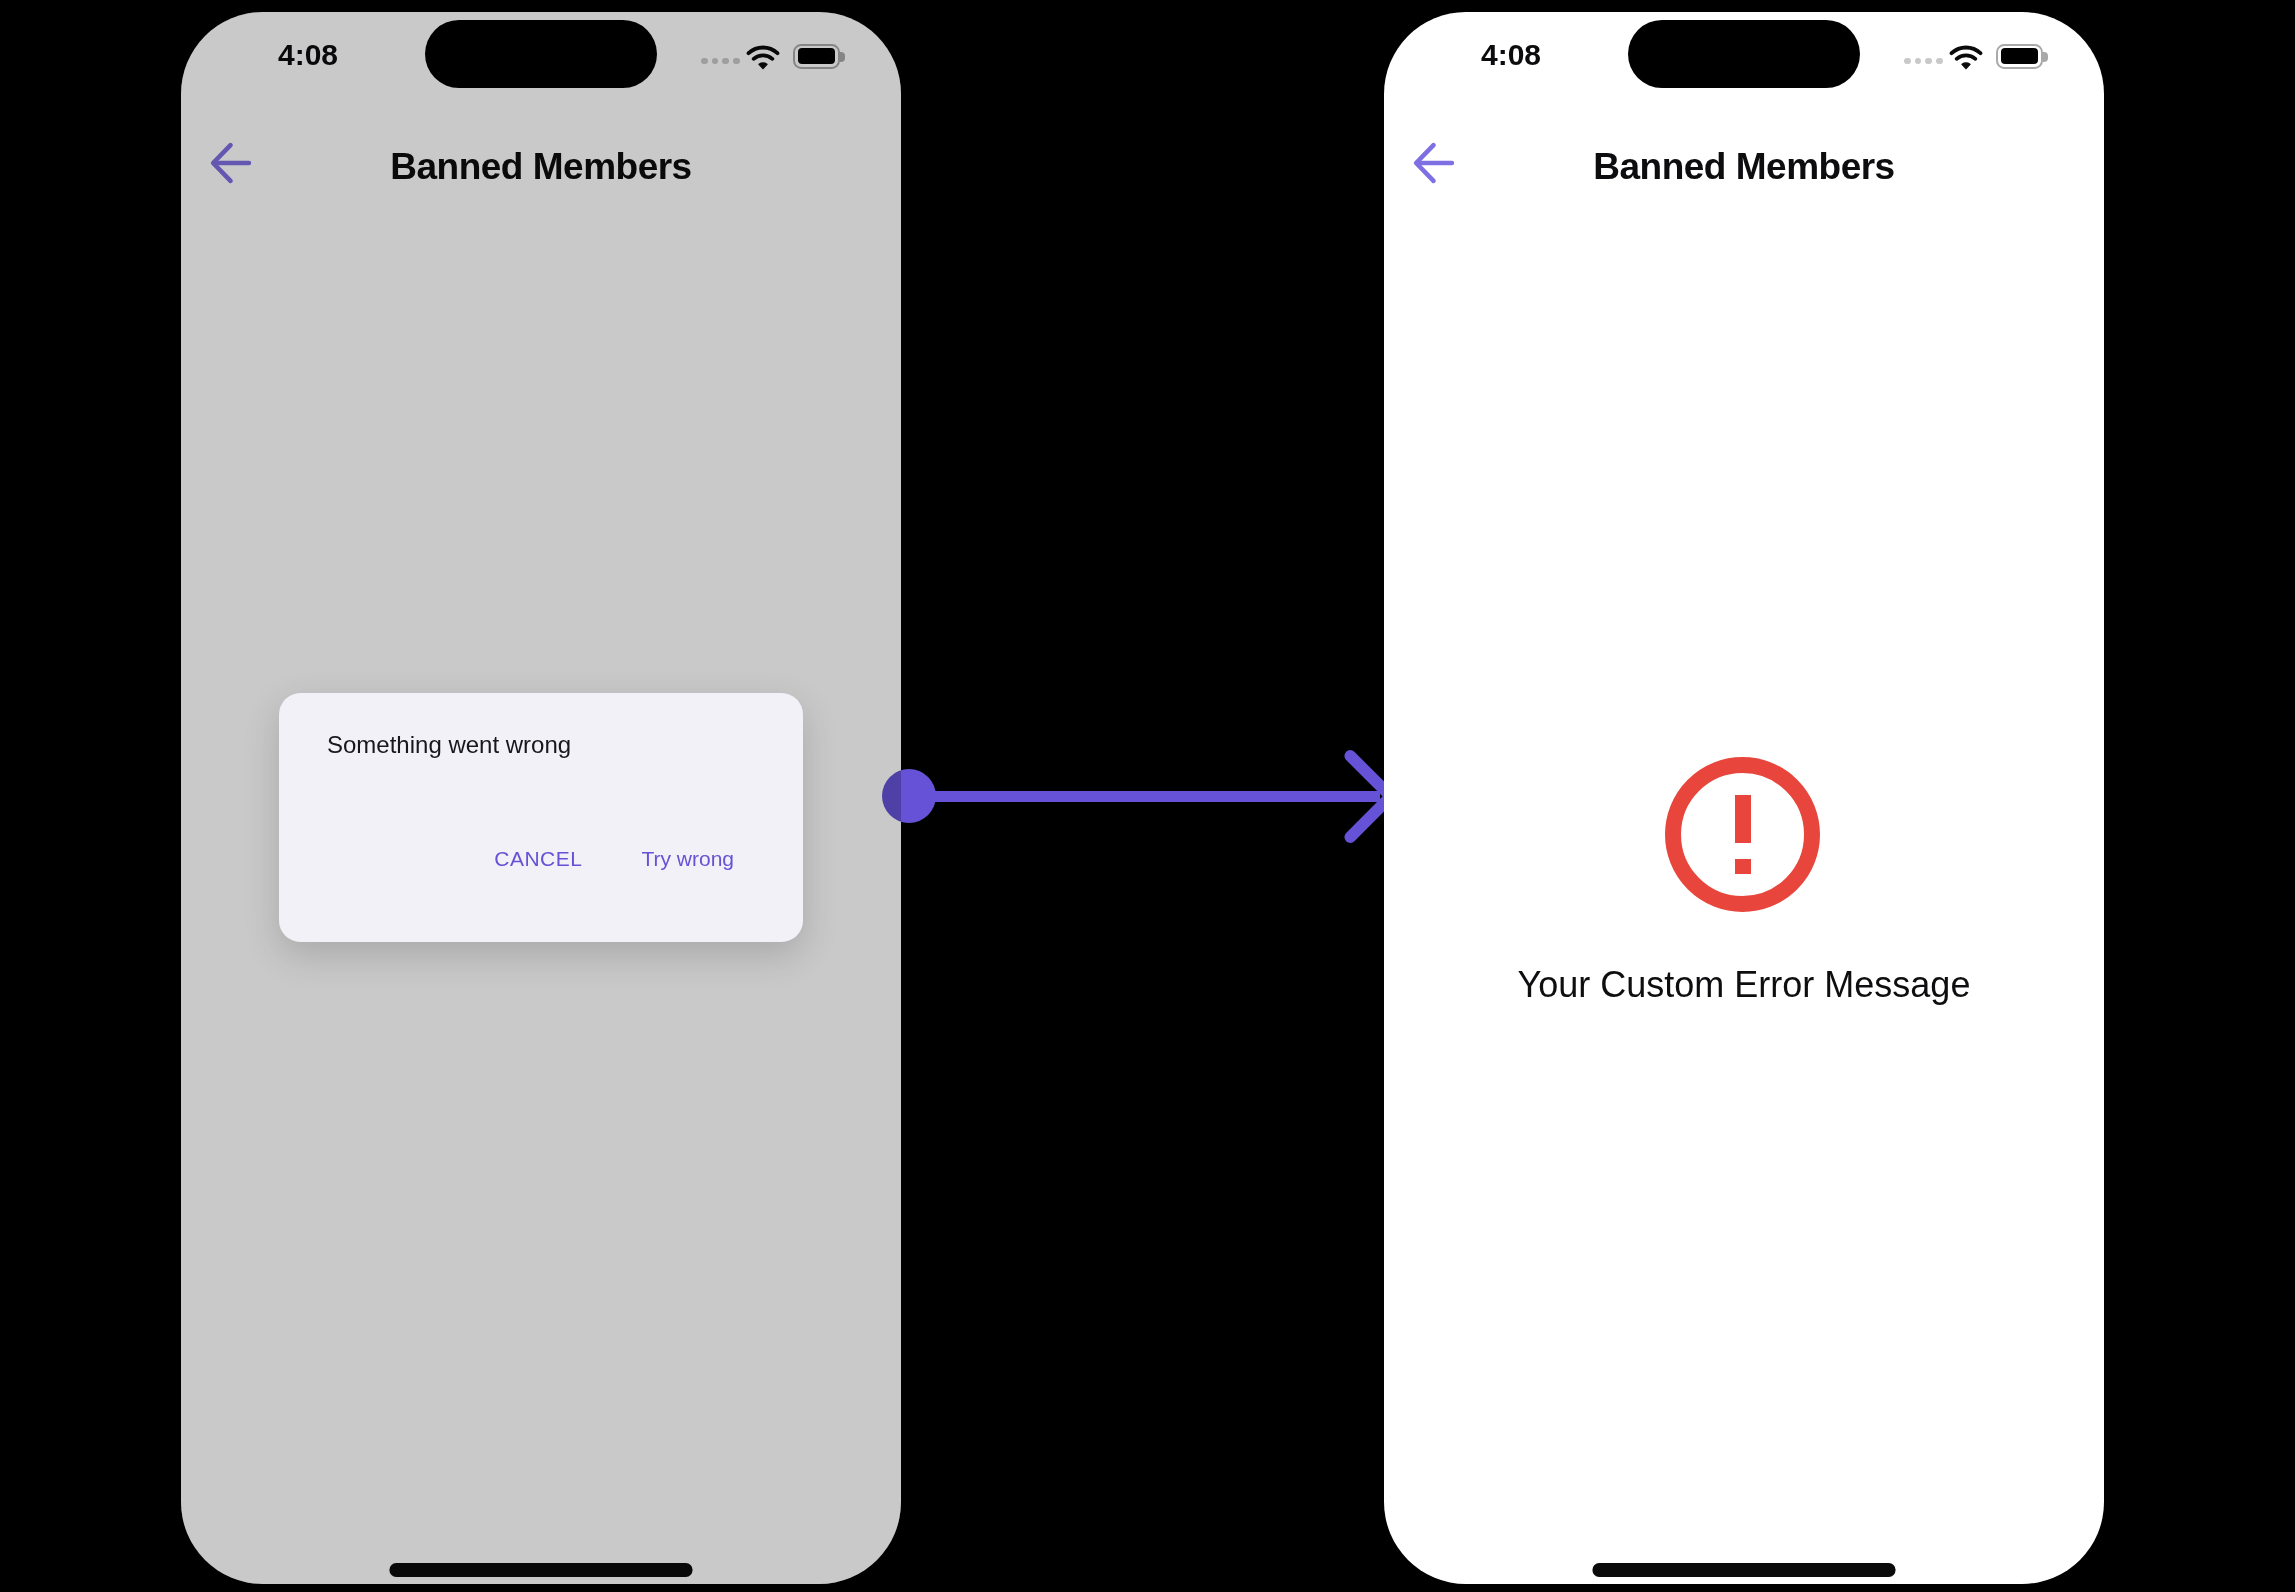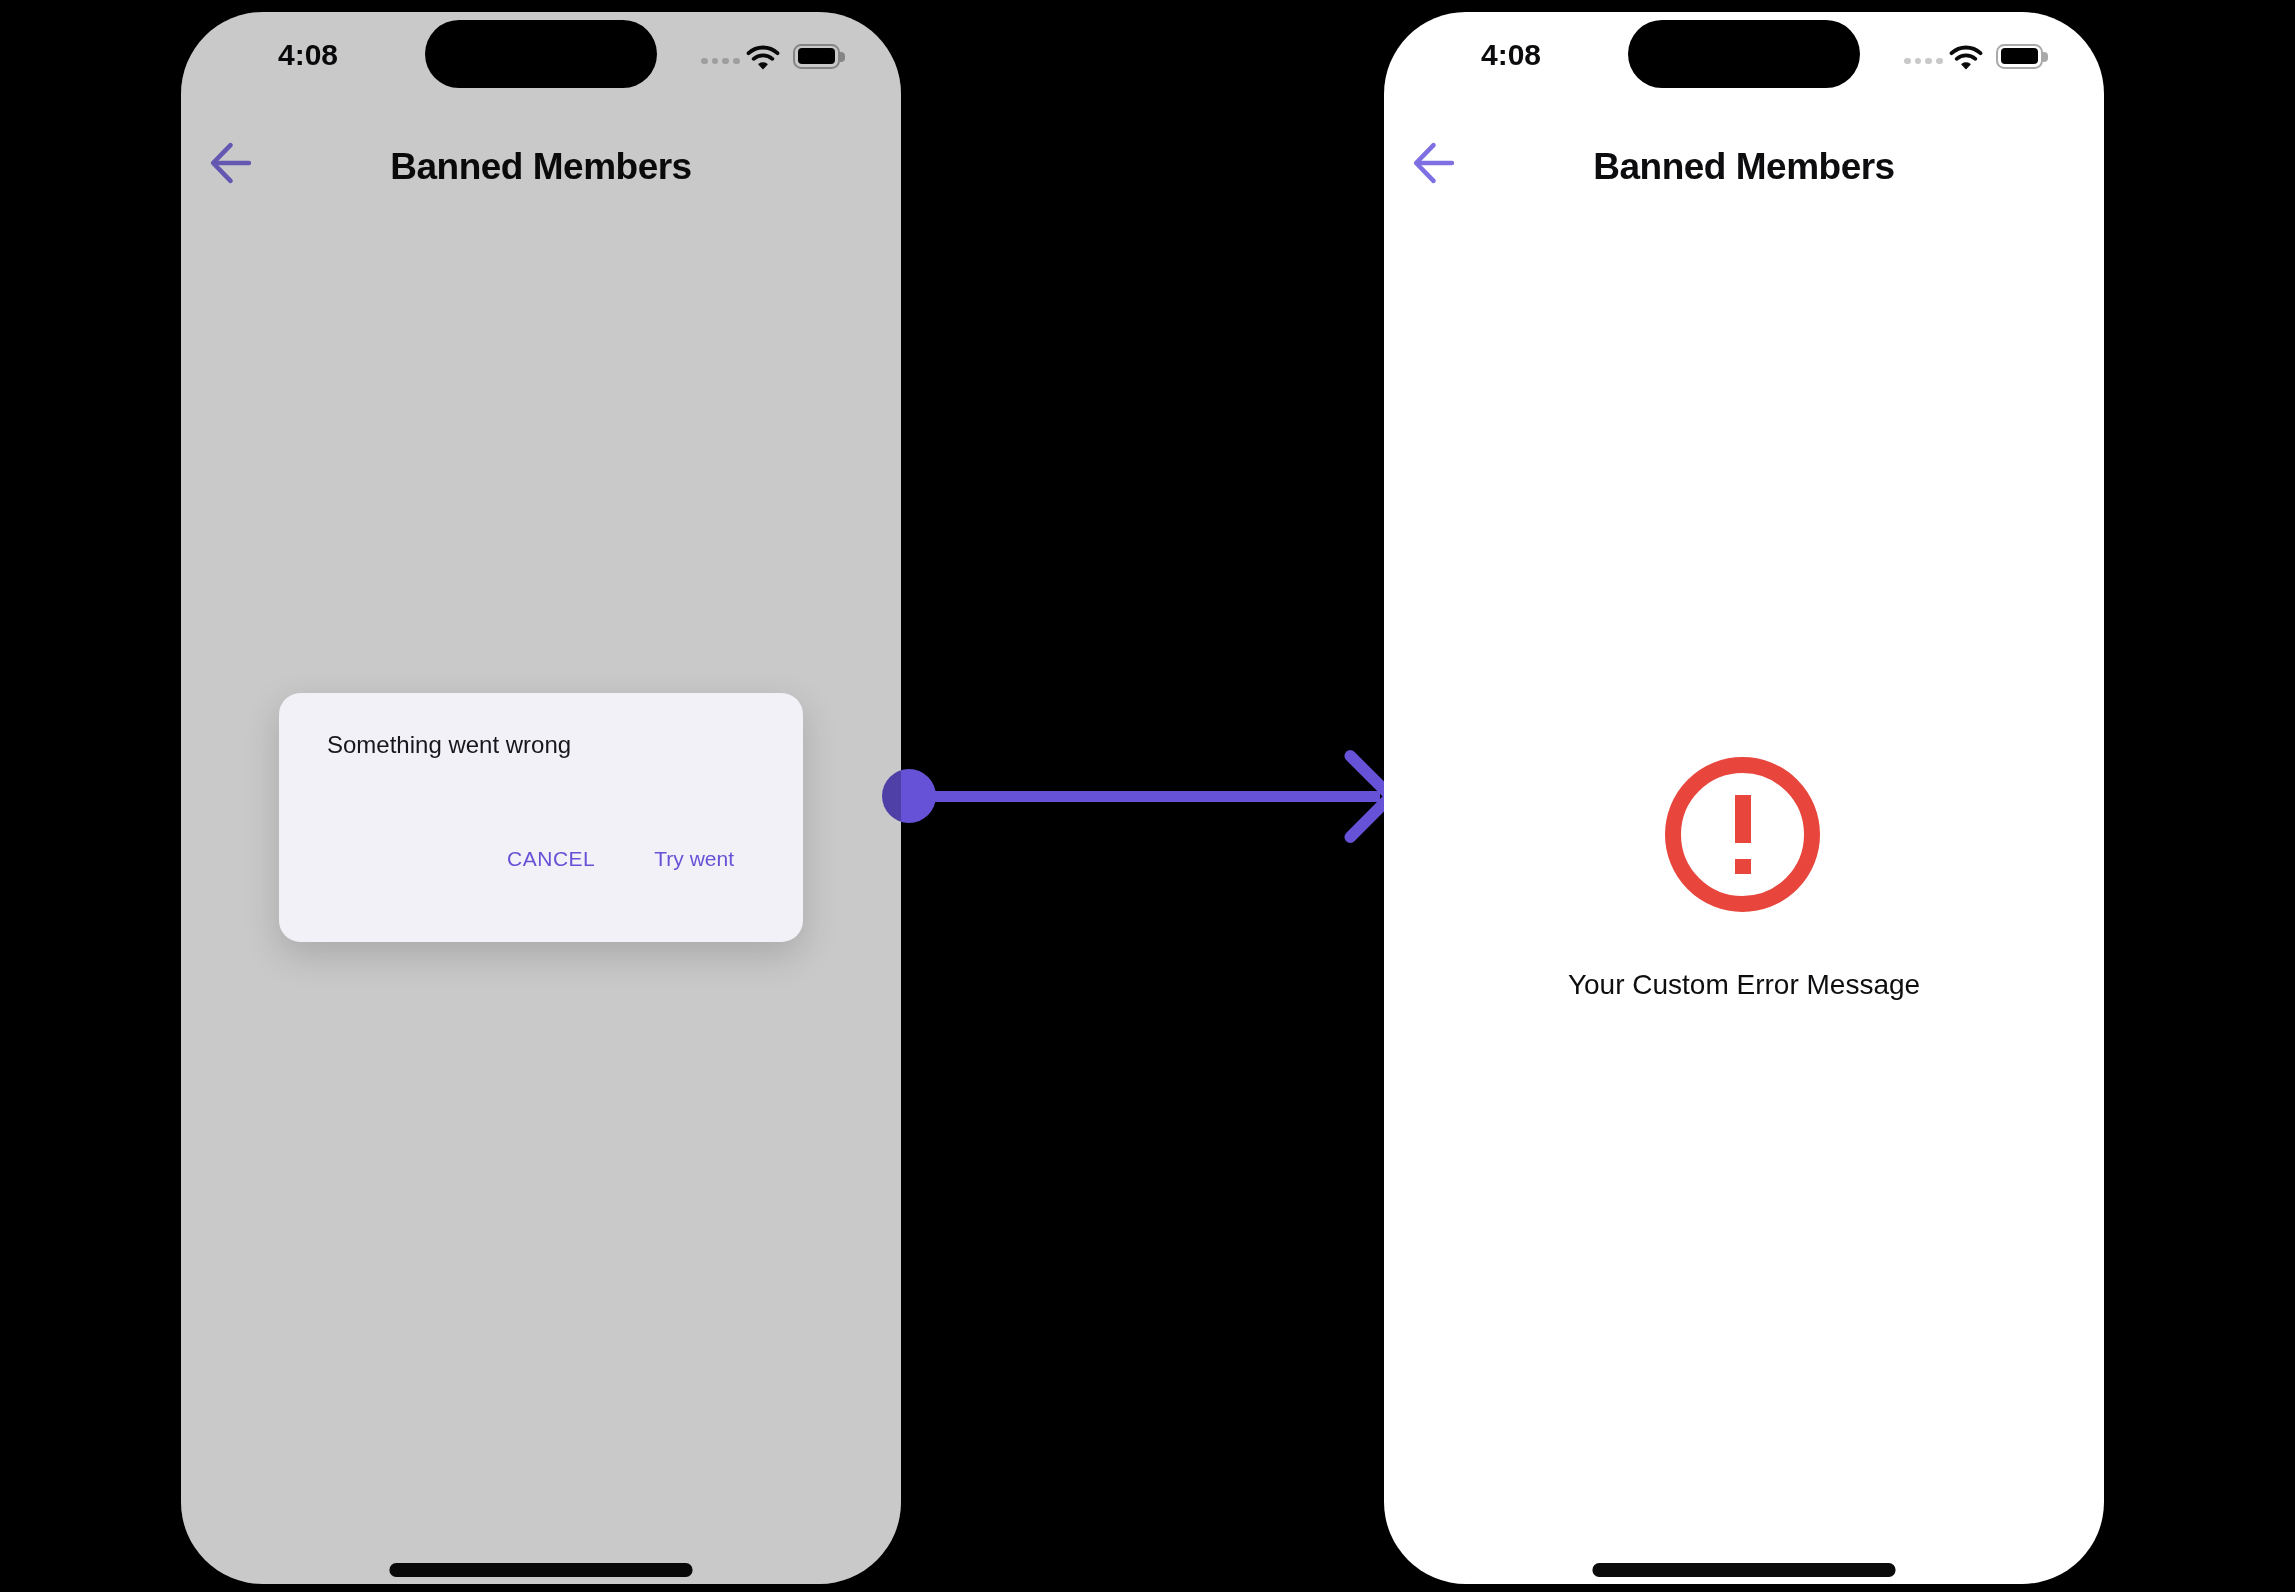--- a/index.html
+++ b/index.html
@@ -64,21 +64,21 @@
 
   
   .error-circle{
     position:absolute;left:281px;top:745px;width:155px;height:155px;box-sizing:border-box;
     border:16.3px solid var(--error,#e8463c);border-radius:50%;
   }
   .excl-bar{position:absolute;left:351px;top:783px;width:16.3px;height:48px;background:var(--error,#e8463c);}
   .excl-dot{position:absolute;left:351px;top:847px;width:16.3px;height:15.3px;background:var(--error,#e8463c);}
   .error-message{
     position:absolute;left:0;right:0;top:957px;margin:0;text-align:center;
-    font-size:28px;font-weight:400;color:#0e0e10;line-height:32px;
+    font-size:36px;font-weight:400;color:#0e0e10;line-height:32px;
   }
 
   
   .home-indicator{
     position:absolute;left:50%;bottom:7.1px;transform:translateX(-50%);
     width:303px;height:13.3px;border-radius:6.6px;background:#0b0b0b;border:none;padding:0;
   }
 
   
   .connector{position:absolute;inset:0;pointer-events:none;}
@@ -127,21 +127,21 @@
     </div>
 
     <button class="home-indicator" aria-label="home"></button>
 
     <div class="scrim"></div>
 
     <div class="dialog">
       <p class="dialog-title">Something went wrong</p>
       <div class="dialog-actions">
         <button class="dlg-btn caps">CANCEL</button>
-        <button class="dlg-btn">Try went</button>
+        <button class="dlg-btn">Try wrong</button>
       </div>
     </div>
   </section>
 
   <div class="connector">
     <div class="conn-dot"></div>
     <div class="conn-line"></div>
     <svg class="conn-head" width="71" height="112" viewBox="0 0 140 220">
       <polyline points="36,27 116,107 36,187" fill="none" stroke="#6552d6" stroke-width="23" stroke-linecap="round" stroke-linejoin="round"></polyline>
     </svg>

